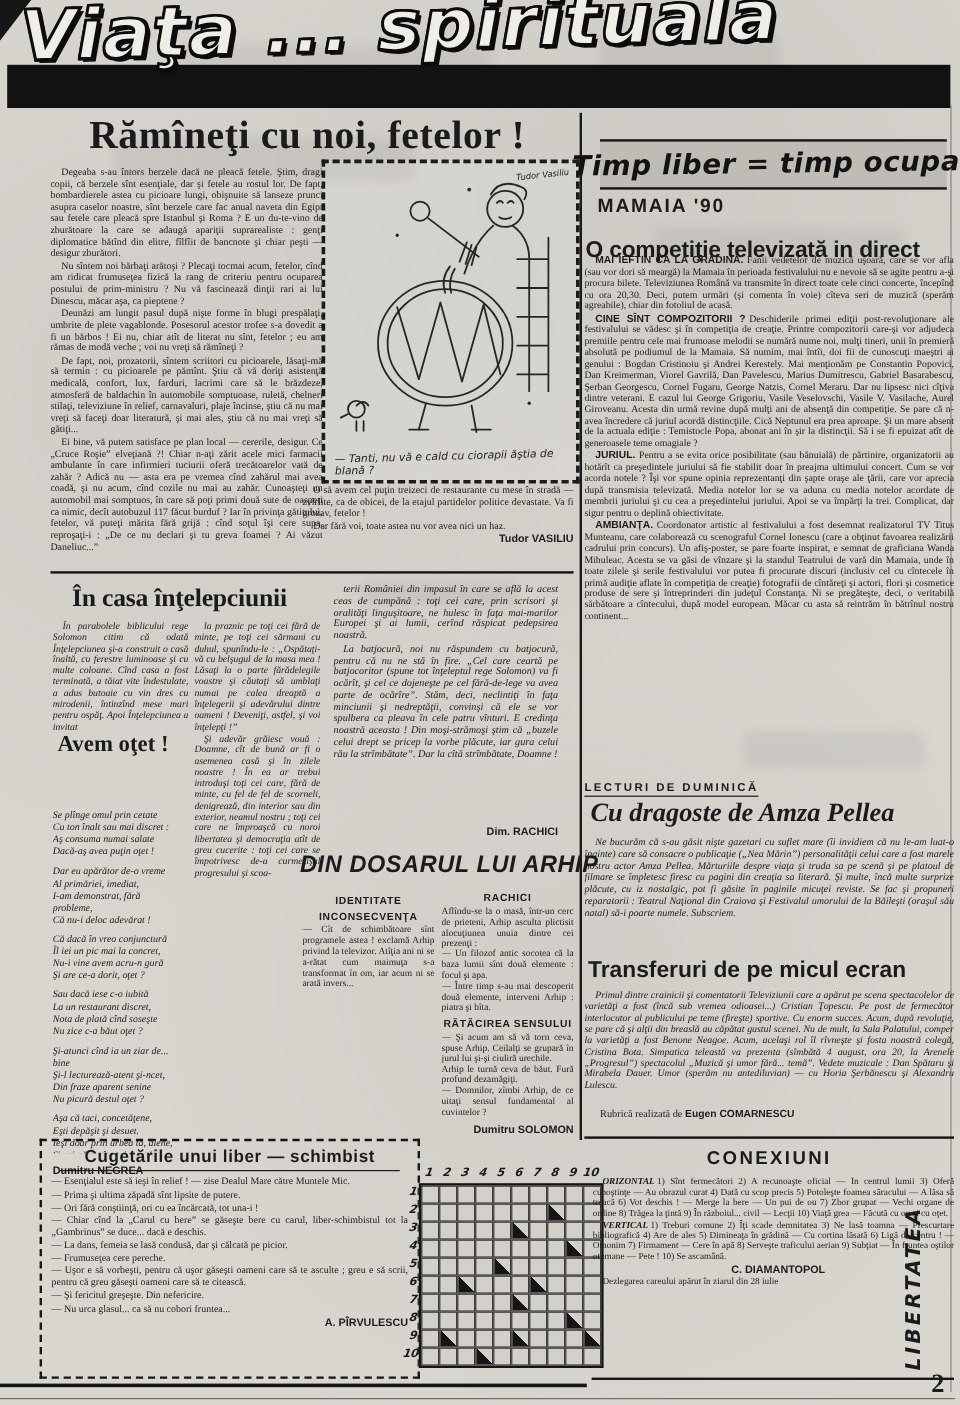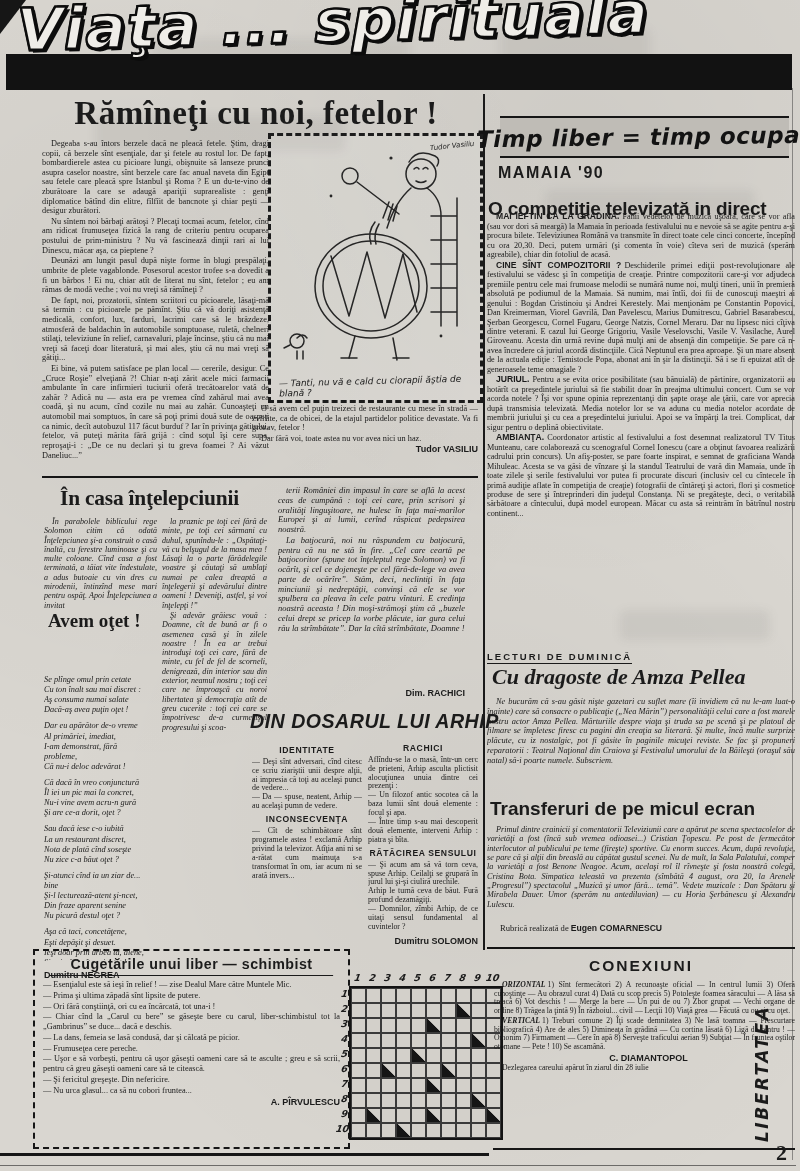--- a/index.html
+++ b/index.html
@@ -238,22 +238,20 @@
     <p>Aşa că taci, concetăţene,
 Eşti depăşit şi desuet.
 Ieşi doar prin urbea ta, alene,
 Şi vei găsi, cît vrei, oţet !</p>
   </div>
   <div class="abs byline poem-byline" style="text-align:left;margin-top:40px;">Dumitru NEGREA</div>
 
   <div class="abs arhip-title">DIN DOSARUL LUI ARHIP</div>
   <div class="abs arhip-col arhip-colL">
     <h4>IDENTITATE</h4>
-    <p class="dlg">— Deşi sînt adversari, cînd citesc ce scriu ziariştii unii despre alţii, ai impresia că toţi au acelaşi punct de vedere...
-— Da — spuse, neatent, Arhip — au acelaşi pumn de vedere.</p>
     <h4>INCONSECVENŢA</h4>
     <p class="dlg">— Cît de schimbătoare sînt programele astea ! exclamă Arhip privind la televizor. Atîţia ani ni se a-rătat cum maimuţa s-a transformat în om, iar acum ni se arată invers...</p>
   </div>
   <div class="abs arhip-col arhip-colR">
     <h4>RACHICI</h4>
     <p class="dlg">Aflîndu-se la o masă, într-un cerc de prieteni, Arhip asculta plictisit alocuţiunea unuia dintre cei prezenţi :
 — Un filozof antic socotea că la baza lumii sînt două elemente : focul şi apa.
 — Între timp s-au mai descoperit două elemente, interveni Arhip : piatra şi bîta.</p>
     <h4>RĂTĂCIREA SENSULUI</h4>
     <p class="dlg">— Şi acum am să vă torn ceva, spuse Arhip. Ceilalţi se grupară în jurul lui şi-şi ciuliră urechile.

